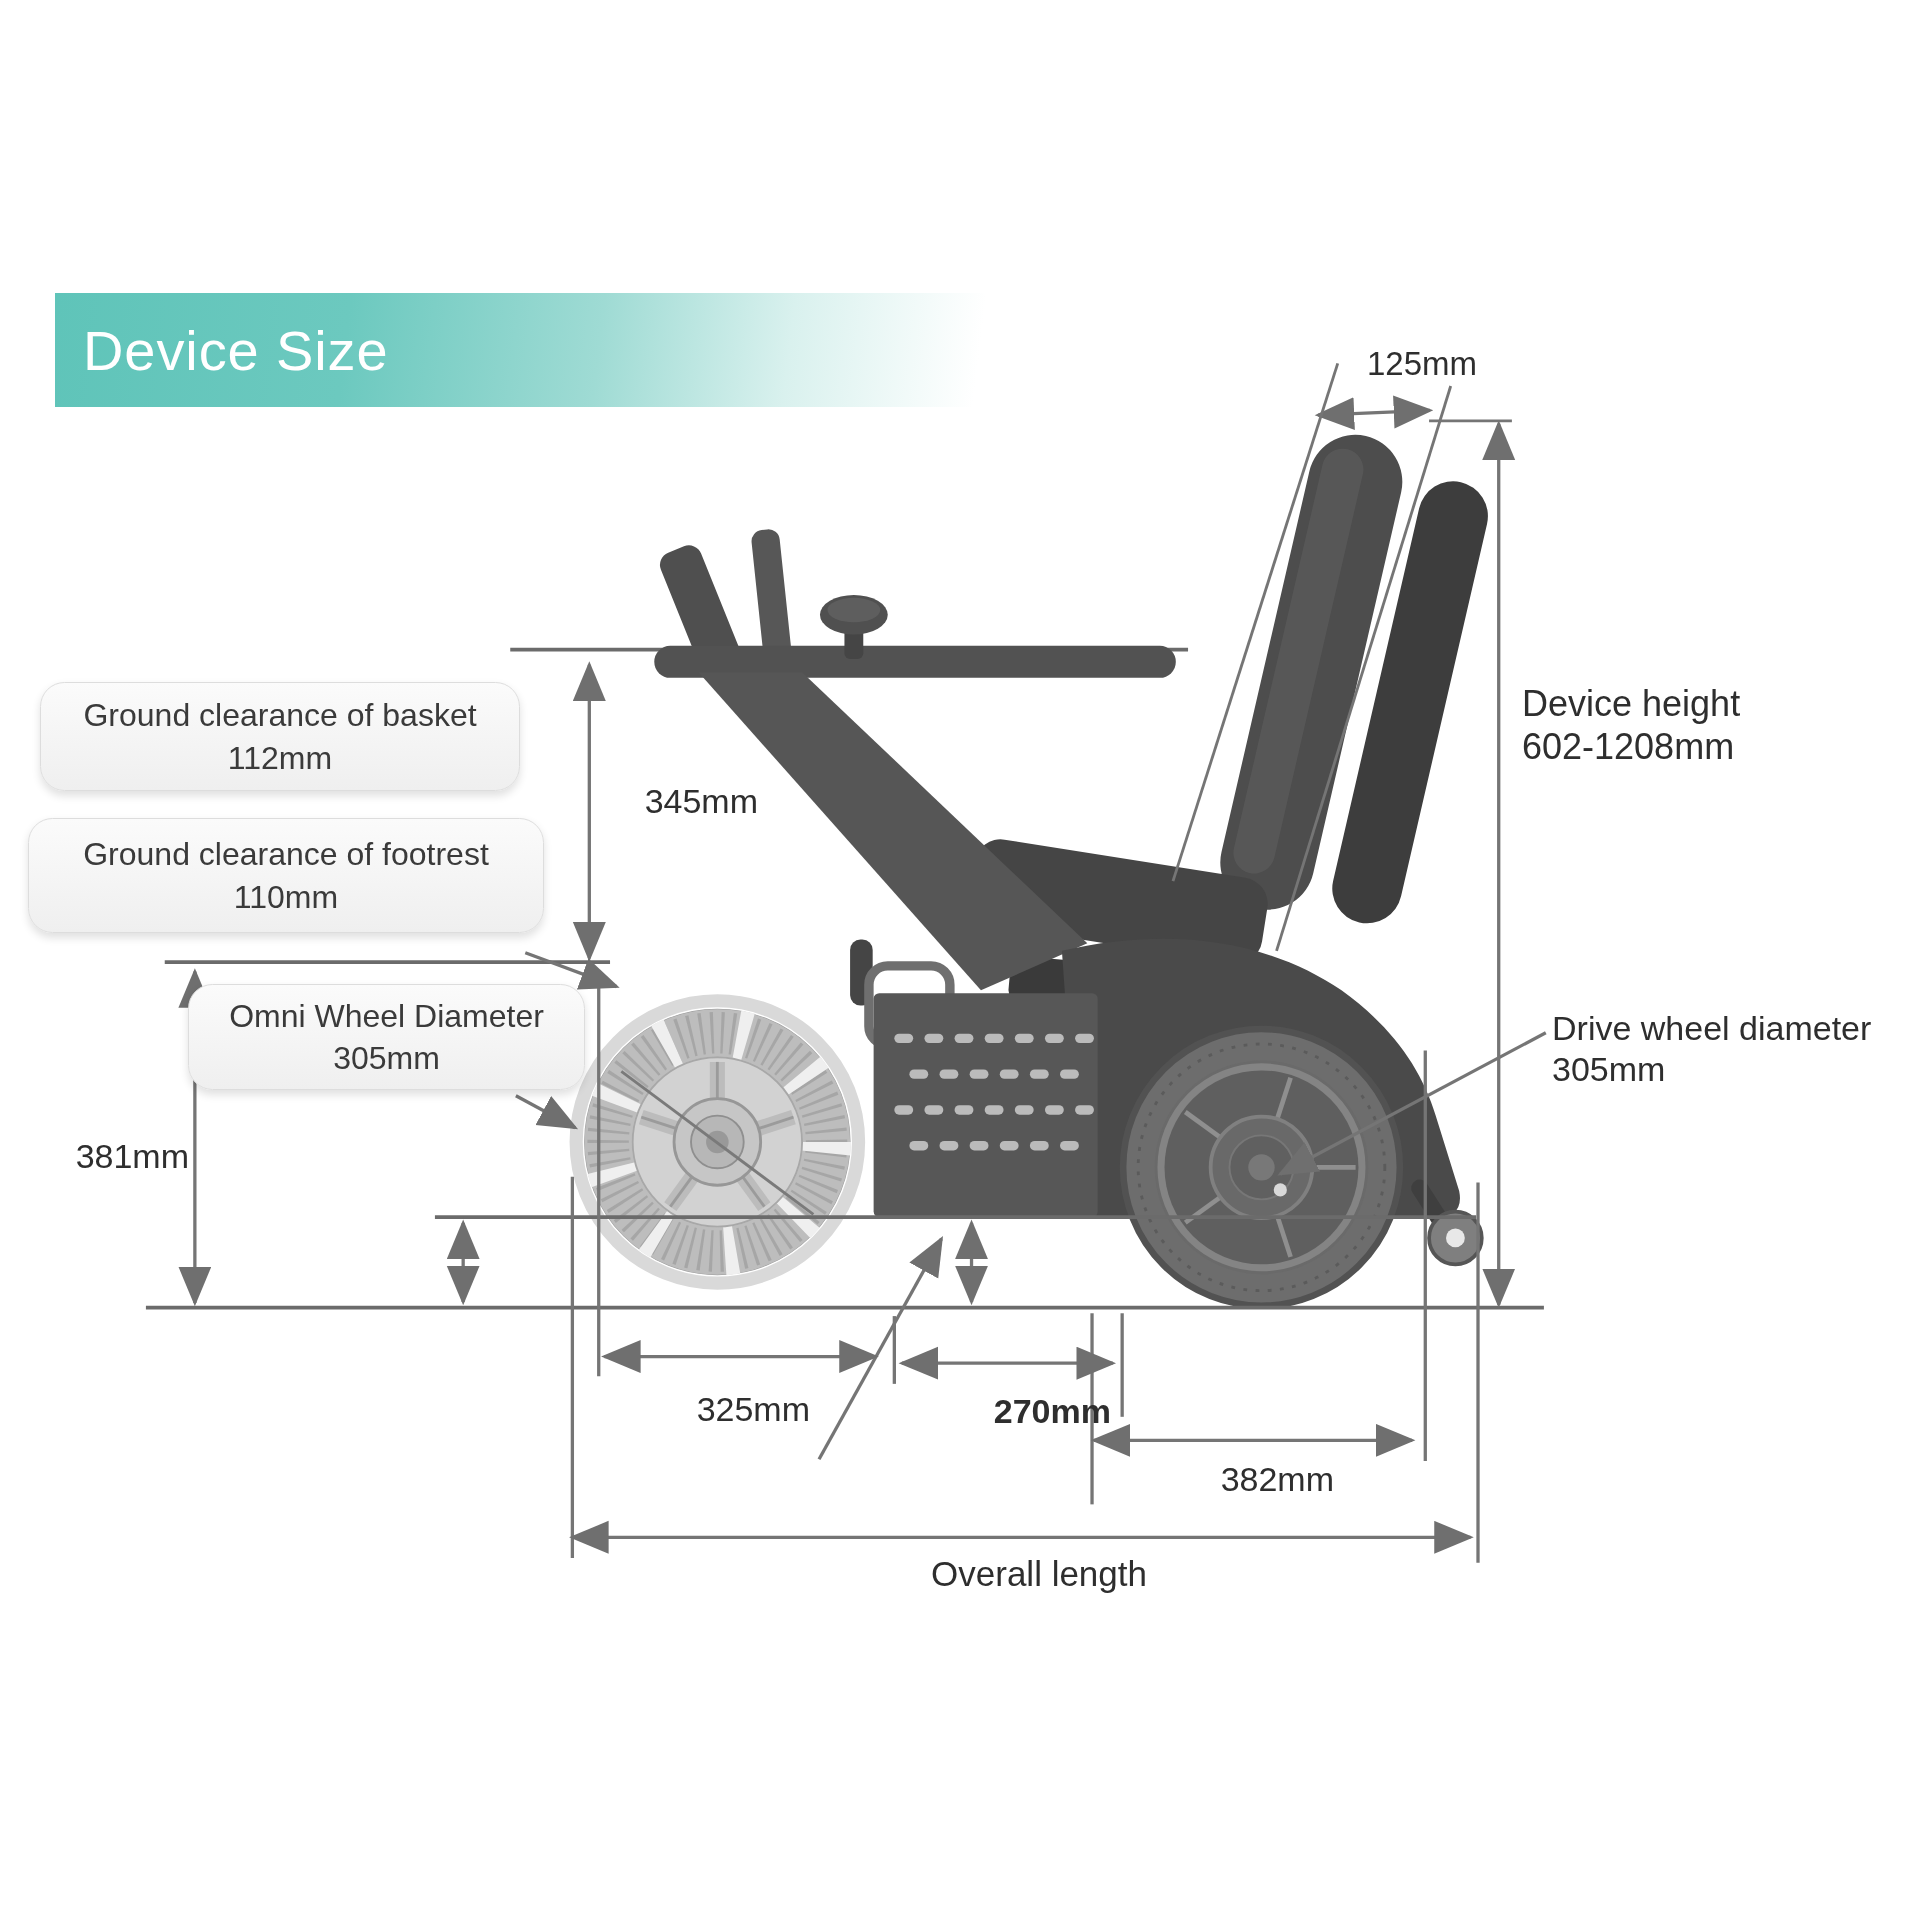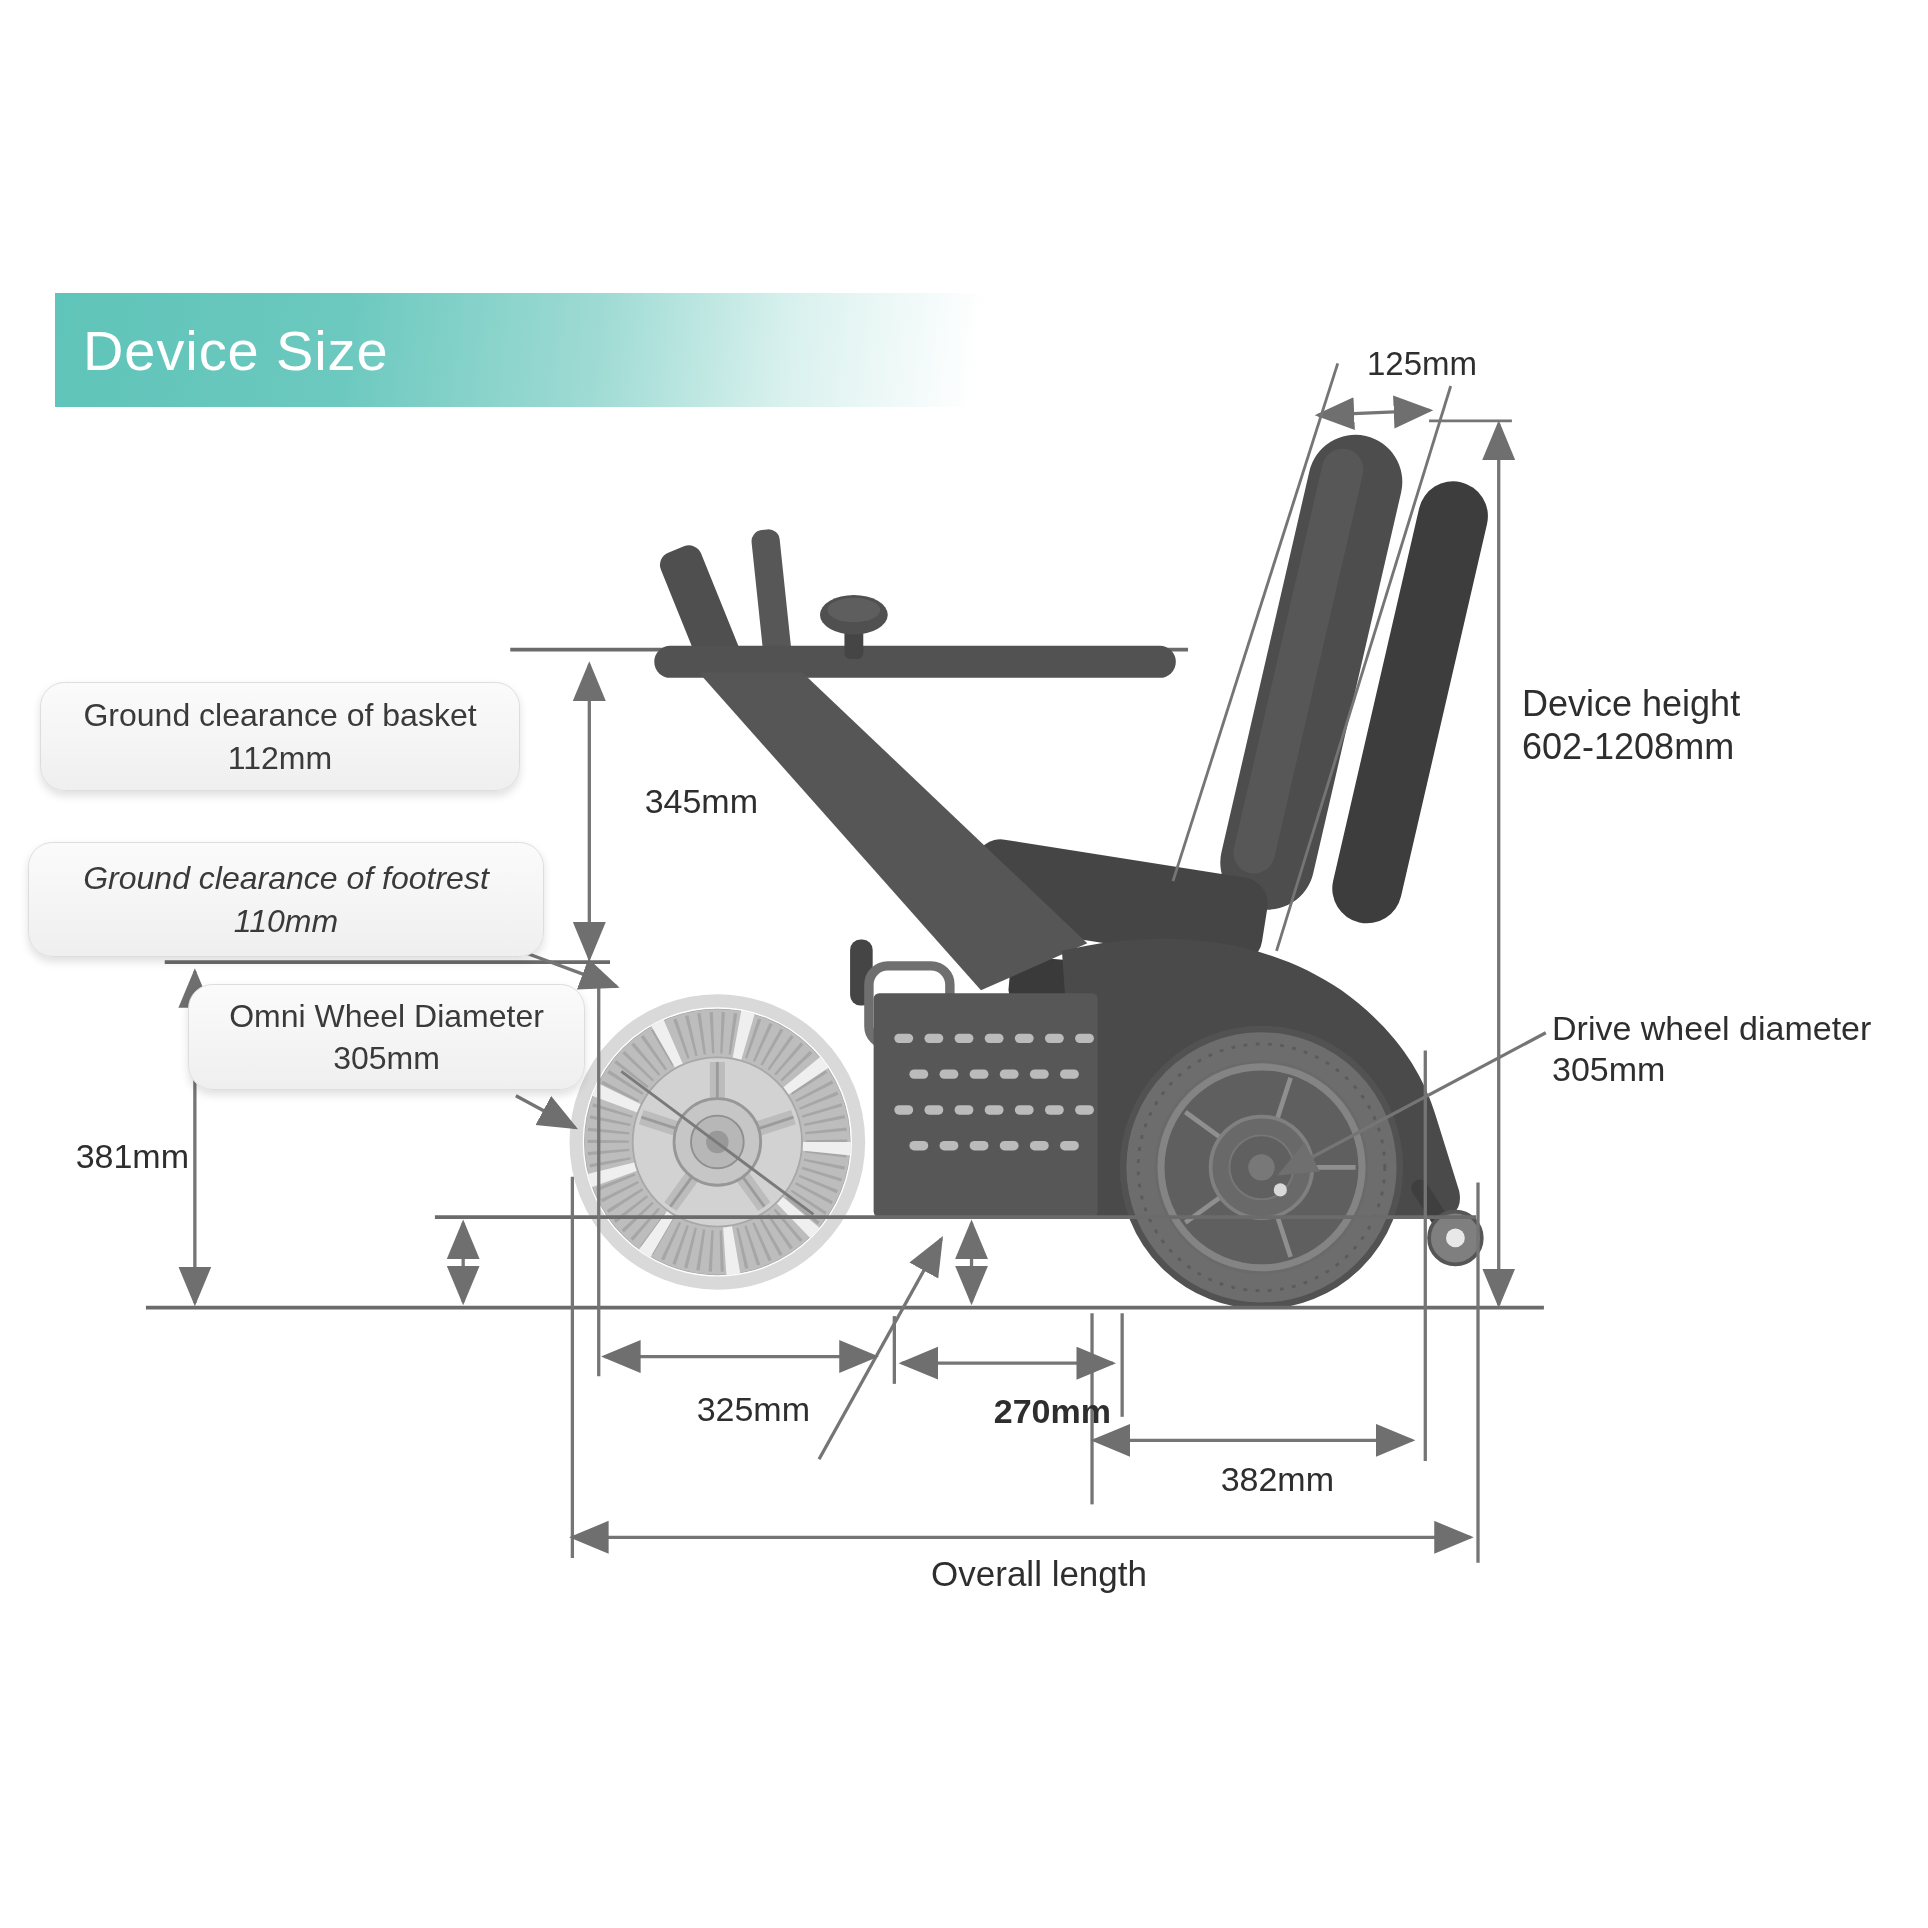--- a/index.html
+++ b/index.html
@@ -223,21 +223,21 @@
   </svg>
 
   <div class="banner">
     <span class="banner-title">Device Size</span>
   </div>
 
   <div class="co-box" style="left:40px;top:682px;width:478px;height:107px;">
     <span>Ground clearance of basket</span>
     <span>112mm</span>
   </div>
-  <div class="co-box" style="left:28px;top:842px;width:514px;height:113px;font-style:italic;">
+  <div class="co-box" style="left:28px;top:818px;width:514px;height:113px;">
     <span>Ground clearance of footrest</span>
     <span>110mm</span>
   </div>
   <div class="co-box" style="left:188px;top:984px;width:395px;height:104px;">
     <span>Omni Wheel Diameter</span>
     <span>305mm</span>
   </div>
 
   <div class="dim" style="left:1326px;top:345px;width:151px;font-size:33px;">125mm</div>
 

